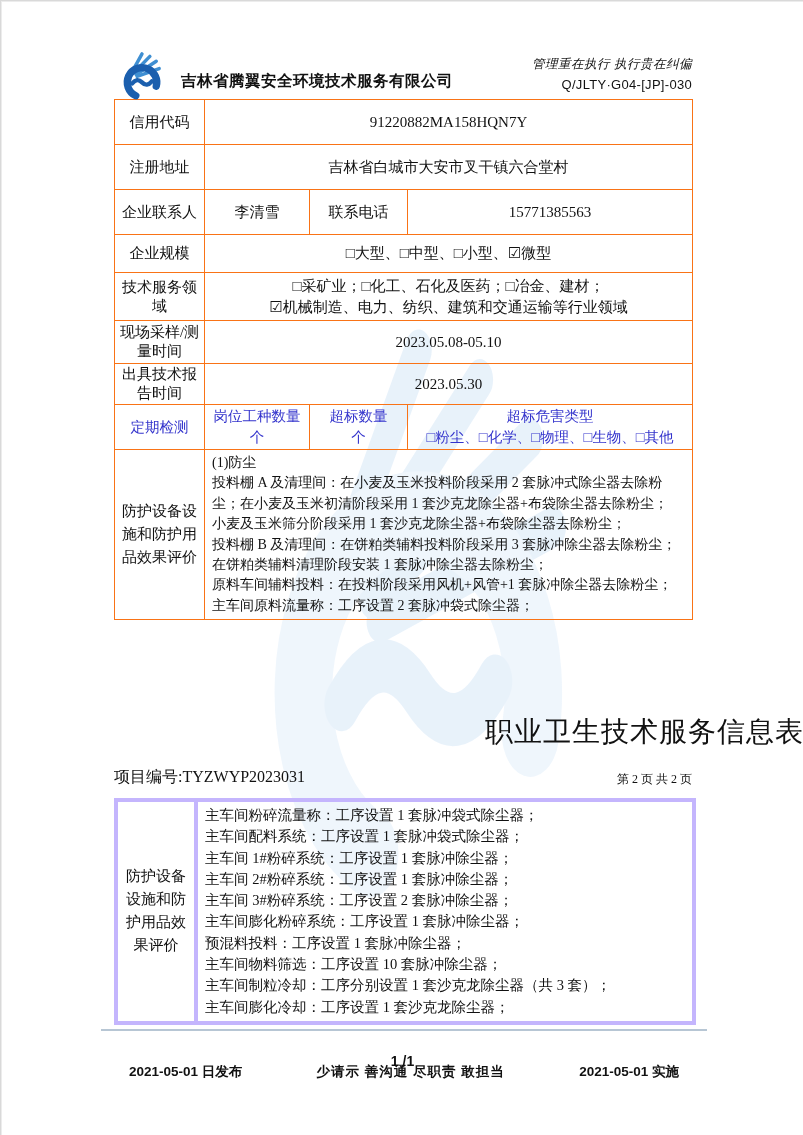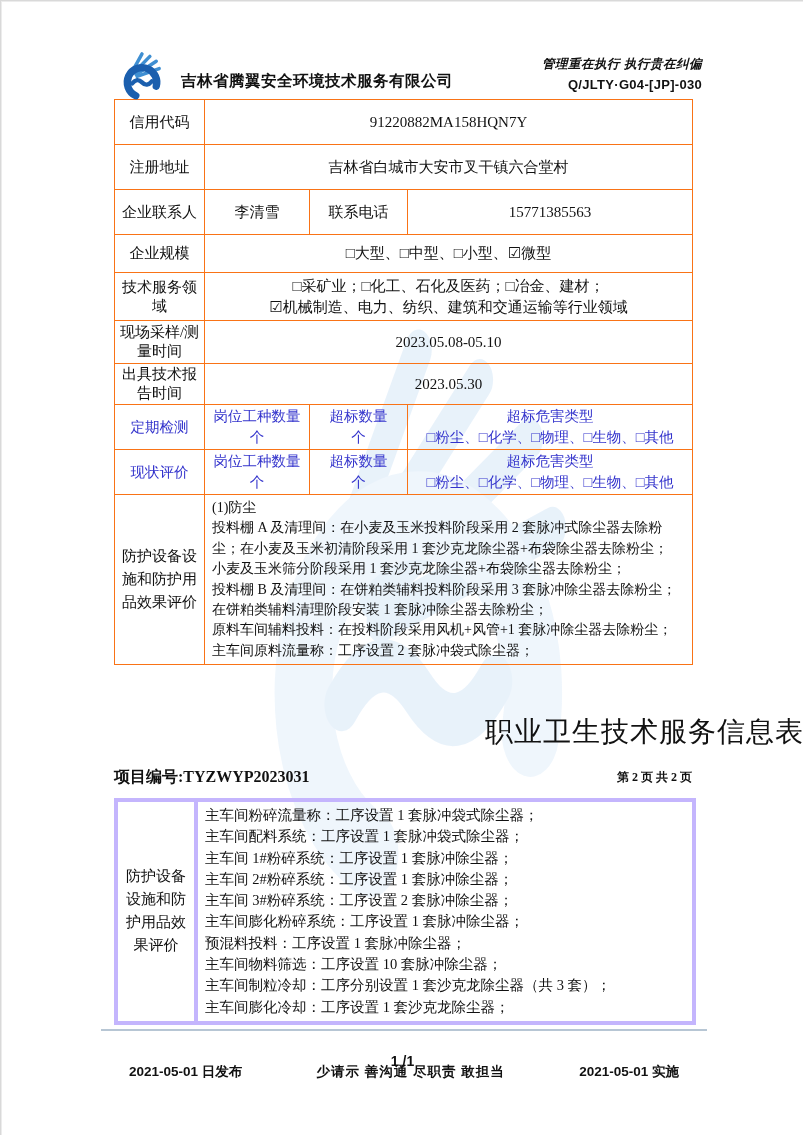--- a/index.html
+++ b/index.html
@@ -20,43 +20,43 @@
     opacity:.33;z-index:0;pointer-events:none;
   }
   
   .hdr-logo{position:absolute;left:112px;top:48px;width:60px;height:54px;z-index:2;}
   .hdr-company{
     position:absolute;left:180px;top:70px;z-index:2;
     font-family:"Liberation Sans","DejaVu Sans",sans-serif;
     font-weight:bold;font-size:15.5px;letter-spacing:.5px;
   }
   .hdr-right{
-    position:absolute;right:102px;top:55px;z-index:2;text-align:right;
-    font-family:"Liberation Sans","DejaVu Sans",sans-serif;font-weight:bold;margin-left:28px;
+    position:absolute;right:112px;top:55px;z-index:2;text-align:right;
+    font-family:"Liberation Sans","DejaVu Sans",sans-serif;font-weight:normal;margin-left:28px;
   }
   .hdr-slogan{font-size:12.5px;font-style:italic;letter-spacing:.5px;}
   .hdr-code{font-size:13px;margin-top:4px;letter-spacing:.3px;}
   
   .tbl{position:absolute;left:113px;top:98px;width:578px;z-index:1;
        border-collapse:collapse;table-layout:fixed;background:transparent;}
   .tbl td{border:1px solid #f97316;text-align:center;vertical-align:middle;
           font-size:15px;padding:1px 3px;background:transparent;overflow:hidden;}
   .tbl .lbl{font-size:15px;}
   .blue td{color:#3333cc;font-size:14.5px;}
   .content-left{text-align:left !important;padding:3px 7px !important;}
   .content-left div{line-height:20.4px;}
   .two-line div{line-height:21px;}
   
   .sec-title{
     position:absolute;left:0;top:712px;width:100%;text-align:right;z-index:1;
     font-family:"Liberation Sans","DejaVu Sans",sans-serif;
     font-weight:normal;font-size:28px;letter-spacing:1px;
   }
   .meta-row{position:absolute;left:113px;top:766px;width:578px;z-index:1;
-    display:flex;justify-content:space-between;align-items:center;font-size:16px;font-weight:bold;}
+    display:flex;justify-content:space-between;align-items:flex-end;font-size:16px;}
   .meta-page{font-size:12px;}
   .tbl2{position:absolute;left:113px;top:797px;width:578px;z-index:1;
         border-collapse:collapse;table-layout:fixed;background:transparent;}
   .tbl2 td{border:4px solid #c4b5fd;vertical-align:middle;font-size:15px;
            background:transparent;}
   .tbl2 .lbl{text-align:center;line-height:23px;}
   .tbl2 .content-left div{line-height:21.3px;}
   
   .foot-rule{position:absolute;left:100px;top:1028px;width:606px;height:2px;
              background:#b7c6d4;z-index:1;}
@@ -135,35 +135,20 @@
     <tr style="height:43px">
       <td class="lbl">现场采样/测量时间</td>
       <td colspan="3">2023.05.08-05.10</td>
     </tr>
     <tr style="height:40px">
       <td class="lbl">出具技术报告时间</td>
       <td colspan="3">2023.05.30</td>
     </tr>
     <tr style="height:44px" class="blue">
       <td>定期检测</td>
-      <td class="two-line">
-        <div>岗位工种数量</div>
-        <div>个</div>
-      </td>
-      <td class="two-line">
-        <div>超标数量</div>
-        <div>个</div>
-      </td>
-      <td class="two-line">
-        <div>超标危害类型</div>
-        <div>□粉尘、□化学、□物理、□生物、□其他</div>
-      </td>
-    </tr>
-    <tr style="height:44px" class="blue">
-      <td>现状评价</td>
       <td class="two-line">
         <div>岗位工种数量</div>
         <div>个</div>
       </td>
       <td class="two-line">
         <div>超标数量</div>
         <div>个</div>
       </td>
       <td class="two-line">
         <div>超标危害类型</div>

